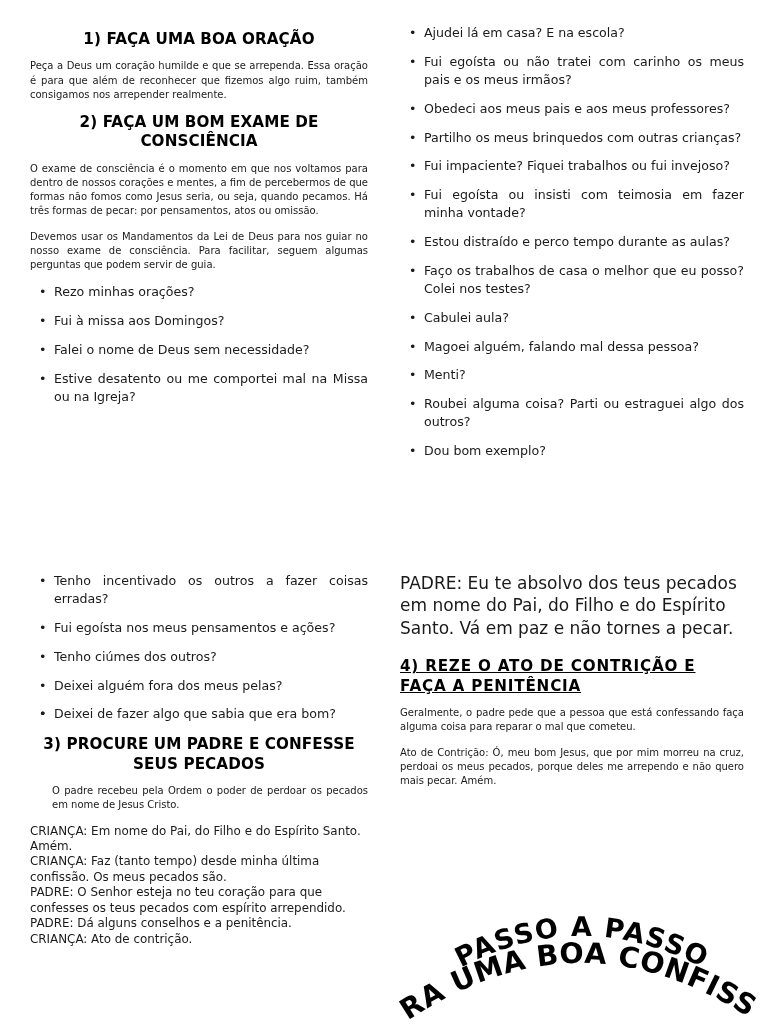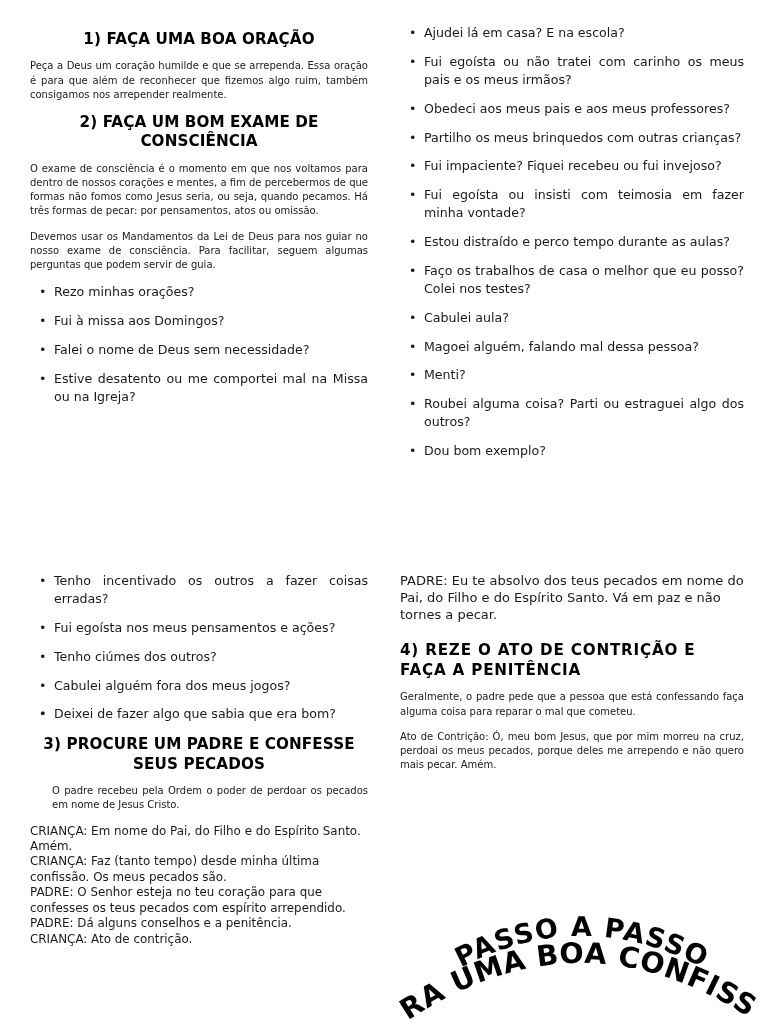--- a/index.html
+++ b/index.html
@@ -58,20 +58,21 @@
     font-size: 15.2px;
     font-weight: bold;
     text-align: center;
     margin: 6px 0 10px 0;
     line-height: 1.28;
     letter-spacing: 0.1px;
     color: #000000;
   }
   h2.heading.spread {
     letter-spacing: 0.8px;
+    text-decoration: underline;
   }
   h2.heading.left-align {
     text-align: left;
   }
 
   p.body {
     font-size: 10px;
     line-height: 1.42;
     text-align: justify;
     margin: 0 0 11px 0;
@@ -114,21 +115,21 @@
     line-height: 1.30;
     color: #1a1a1a;
     text-align: left;
   }
   .dialogue .line {
     margin: 0;
     padding: 0;
   }
 
   .padre-block {
-    font-size: 13px;
+    font-size: 17px;
     line-height: 1.32;
     color: #1a1a1a;
     text-align: left;
     margin: 0 0 18px 0;
   }
 
   
   .wordart {
     position: absolute;
     left: 398px;
@@ -207,21 +208,21 @@
         <li>
           <span class="bullet">•</span>
           <span>Obedeci aos meus pais e aos meus professores?</span>
         </li>
         <li>
           <span class="bullet">•</span>
           <span>Partilho os meus brinquedos com outras crianças?</span>
         </li>
         <li>
           <span class="bullet">•</span>
-          <span>Fui impaciente? Fiquei recebeu ou fui invejoso?</span>
+          <span>Fui impaciente? Fiquei trabalhos ou fui invejoso?</span>
         </li>
         <li>
           <span class="bullet">•</span>
           <span>Fui egoísta ou insisti com teimosia em fazer minha vontade?</span>
         </li>
         <li>
           <span class="bullet">•</span>
           <span>Estou distraído e perco tempo durante as aulas?</span>
         </li>
         <li>
@@ -264,21 +265,21 @@
         <li>
           <span class="bullet">•</span>
           <span>Fui egoísta nos meus pensamentos e ações?</span>
         </li>
         <li>
           <span class="bullet">•</span>
           <span>Tenho ciúmes dos outros?</span>
         </li>
         <li>
           <span class="bullet">•</span>
-          <span>Cabulei alguém fora dos meus jogos?</span>
+          <span>Deixei alguém fora dos meus pelas?</span>
         </li>
         <li>
           <span class="bullet">•</span>
         </li>
         <li>
           <span class="bullet">•</span>
           <span>Deixei de fazer algo que sabia que era bom?</span>
         </li>
       </ul>
 

